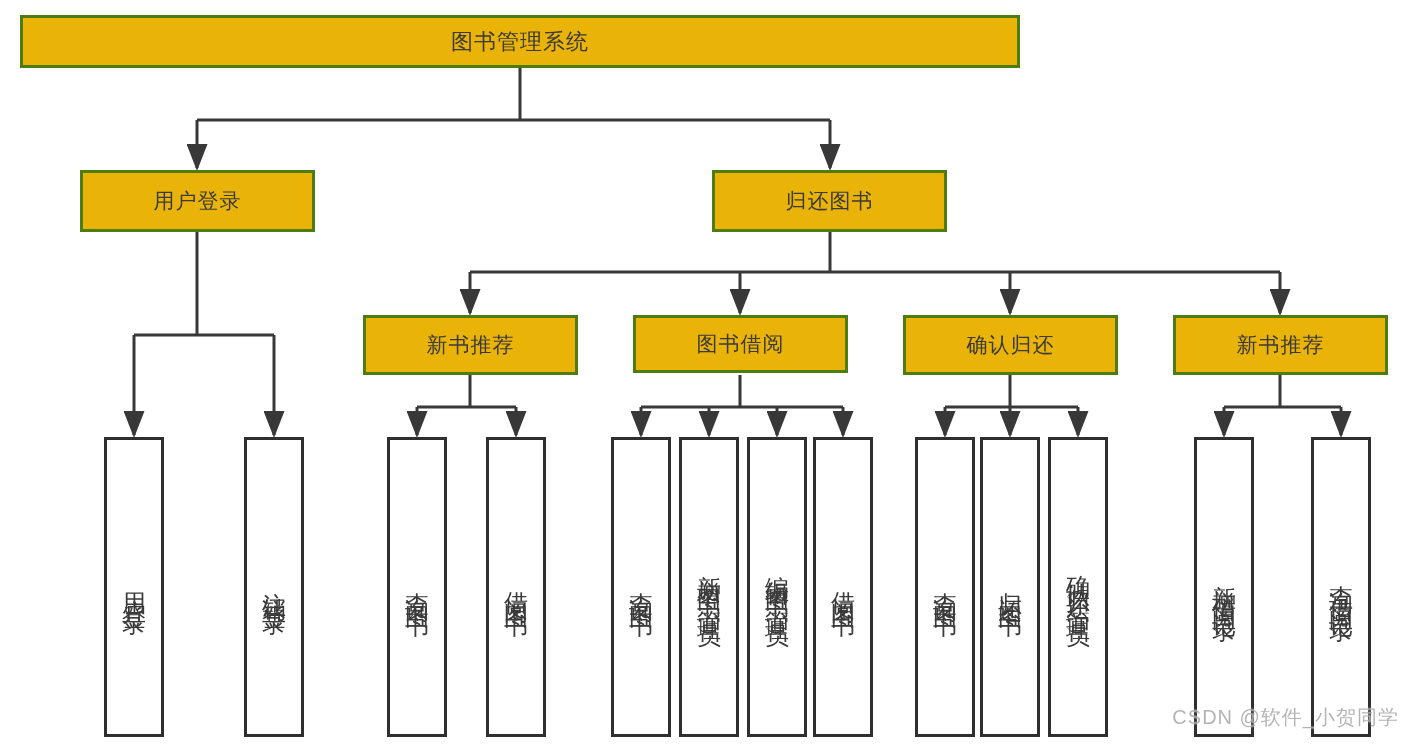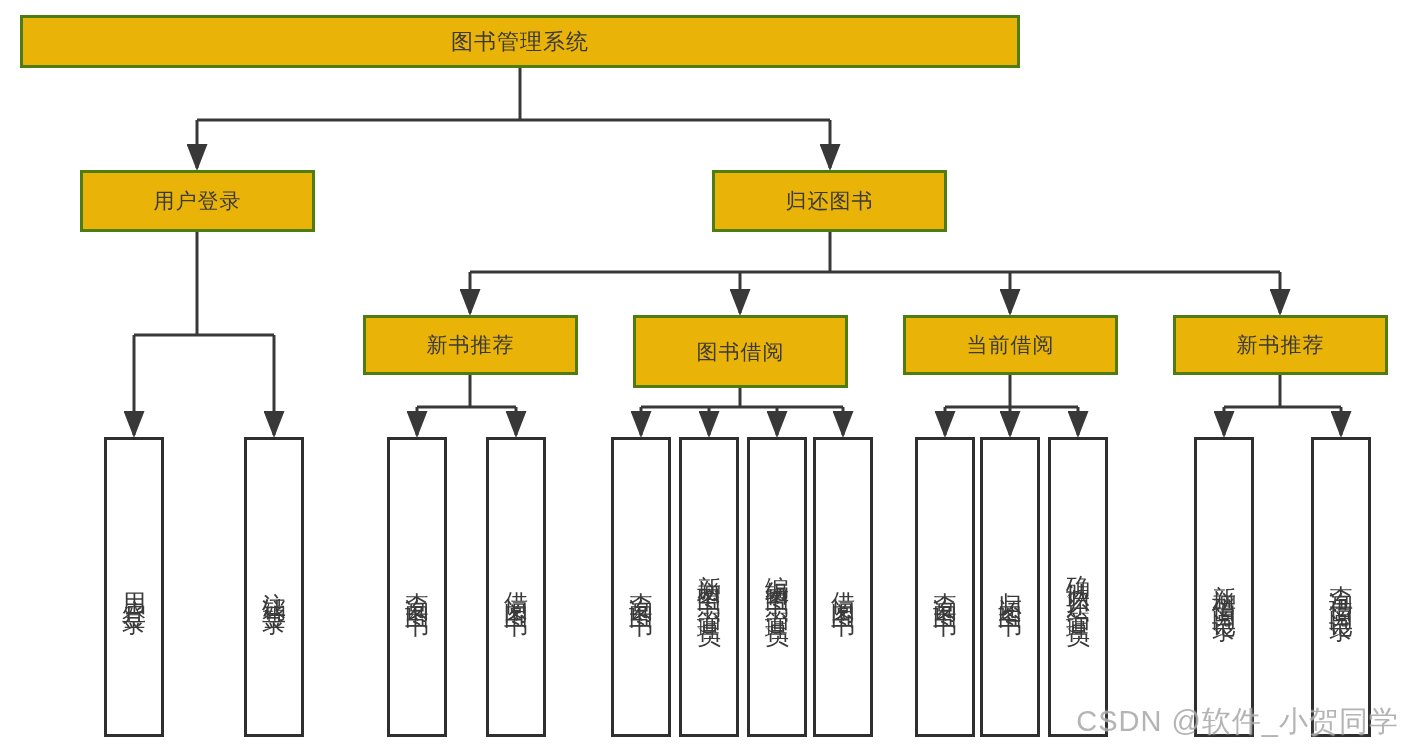--- a/index.html
+++ b/index.html
@@ -53,22 +53,22 @@
     text-orientation: mixed;
     white-space: nowrap;
     font-size: 24px;
     letter-spacing: 7px;
     line-height: 1;
     color: #3a3a3a;
   }
   .watermark {
     position: absolute;
     right: 6px;
-    bottom: 5px;
-    font-size: 29px;
+    bottom: 16px;
+    font-size: 20px;
     letter-spacing: 1px;
     color: #aaaaaa;
     opacity: 0.88;
     z-index: 5;
     pointer-events: none;
     text-shadow: 0 0 2px #ffffff;
   }
 </style>
 </head>
 <body>
@@ -144,25 +144,25 @@
   <div class="hbox" style="left:80px; top:170px; width:235px; height:62px;">
     <span>用户登录</span>
   </div>
   <div class="hbox" style="left:712px; top:170px; width:235px; height:62px;">
     <span>归还图书</span>
   </div>
 
   <div class="hbox" style="left:363px; top:315px; width:215px; height:60px;">
     <span>新书推荐</span>
   </div>
-  <div class="hbox" style="left:633px; top:315px; width:215px; height:73px;">
+  <div class="hbox" style="left:633px; top:315px; width:215px; height:58px;">
     <span>图书借阅</span>
   </div>
   <div class="hbox" style="left:903px; top:315px; width:215px; height:60px;">
-    <span>当前借阅</span>
+    <span>确认归还</span>
   </div>
   <div class="hbox" style="left:1173px; top:315px; width:215px; height:60px;">
     <span>新书推荐</span>
   </div>
 
   <div class="leaf" style="left:104px;">
     <span>用户登录</span>
   </div>
   <div class="leaf" style="left:244px;">
     <span>注销登录</span>

